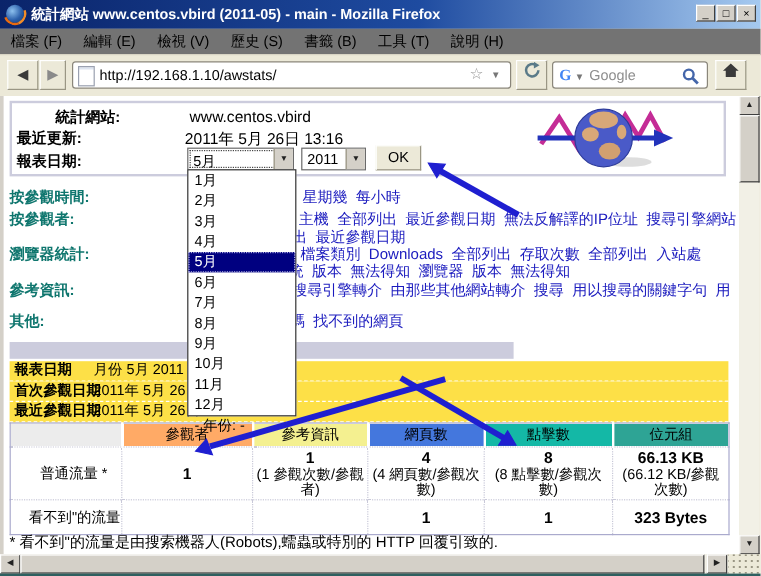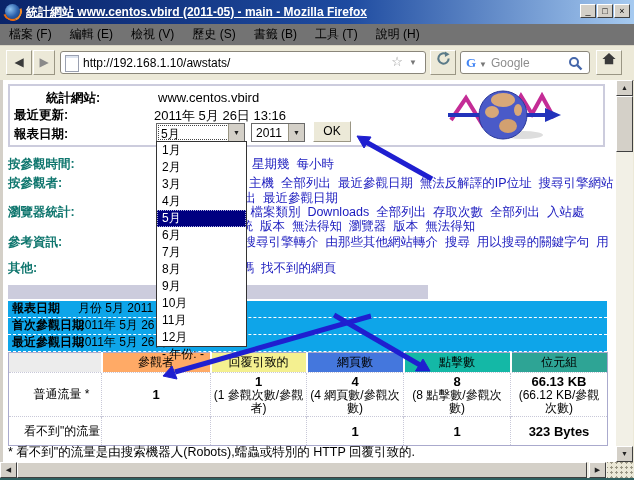--- a/index.html
+++ b/index.html
@@ -6,21 +6,21 @@
   body{font-family:"Liberation Sans","DejaVu Sans",sans-serif;}
   #app{position:relative;width:634px;height:480px;background:#ece9d8;overflow:hidden;}
 
   
   #titlebar{position:absolute;left:0;top:0;width:634px;height:24px;
     background:linear-gradient(90deg,#0a246a 0%,#1e4ba0 55%,#a6caf0 100%);}
   .ff-icon{position:absolute;left:5px;top:4px;width:15px;height:15px;border-radius:50%;
     background:radial-gradient(circle at 35% 35%,#8cc0ee 0%,#2b5faa 55%,#143a70 100%);}
   .ff-icon::after{content:"";position:absolute;inset:-2px;border-radius:50%;
     border:2px solid transparent;border-right-color:#f28c28;border-bottom-color:#e86a10;transform:rotate(25deg);}
-  #title-text{position:absolute;left:26px;top:4px;color:#fff;font-weight:bold;font-size:12px;white-space:nowrap;text-decoration:underline;}
+  #title-text{position:absolute;left:26px;top:4px;color:#fff;font-weight:bold;font-size:12px;white-space:nowrap;}
   .winbtn{position:absolute;top:4px;width:16px;height:14px;background:#d4d0c8;
     border:1px solid;border-color:#fff #404040 #404040 #fff;font-size:9px;line-height:12px;
     text-align:center;color:#000;box-sizing:border-box;}
   #btn-min{right:38px;} #btn-max{right:21px;} #btn-close{right:4px;}
 
   
   #menubar{position:absolute;left:0;top:24px;width:634px;height:21px;background:#737373;
     border-bottom:1px solid #d8d4c4;font-size:12px;display:flex;align-items:center;}
   .menu-item{padding:0 9px;color:#000;white-space:nowrap;}
 
@@ -75,21 +75,21 @@
   .dd-item{flex:1;font-size:12px;padding-left:5px;display:flex;align-items:center;color:#000;white-space:pre;}
   .dd-item.selected{background:#000080;color:#fff;outline:1px dotted #b0b0e0;outline-offset:-1px;}
 
   
   .mlabel{position:absolute;left:8px;font-size:12.5px;font-weight:bold;color:#0f766e;white-space:pre;}
   .mlinks{position:absolute;font-size:12.5px;color:#1a1abe;white-space:pre;}
 
   
   #sum-bar{position:absolute;left:8px;top:205px;width:420px;height:14px;background:#ccccdd;}
   #sum-rows{position:absolute;left:8px;top:221px;width:599px;}
-  .sum-row{position:relative;height:16px;background:#0ea5e9;border-bottom:1px dashed #fff;font-size:12px;line-height:15px;}
+  .sum-row{position:relative;height:16px;background:#fde047;border-bottom:1px dashed #fff;font-size:12px;line-height:15px;}
   .sum-label{position:absolute;left:4px;font-weight:bold;color:#000;white-space:pre;}
   .sum-value{position:absolute;left:70px;color:#000;white-space:pre;}
 
   
   #stats{position:absolute;left:8px;top:272px;width:599px;border-collapse:collapse;table-layout:fixed;
     border:1px solid #aaaacd;font-size:12px;color:#000;}
   #stats th{height:16px;font-weight:normal;text-align:center;border-left:2px solid #fff;overflow:hidden;}
   #stats th:first-child{border-left:none;background:#ececec;}
   #stats td{background:#fff;border-left:1px dotted #c8c8d8;border-top:1px dotted #c8c8d8;
     text-align:center;vertical-align:middle;padding:1px 2px;overflow:hidden;}
@@ -265,21 +265,21 @@
           <col style="width:109px">
           <col style="width:96px">
         <col style="width:97px">
           <col style="width:107px">
           <col style="width:97px">
       </colgroup>
       <tbody>
           <tr>
         <th style="background-color: rgb(236, 236, 236);"></th>
         <th style="background-color: rgb(255, 170, 102);">參觀者</th>
-        <th style="background-color: rgb(244, 240, 144);">回覆引致的</th>
+        <th style="background-color: rgb(244, 240, 144);">參考資訊</th>
         <th style="background-color: rgb(68, 119, 221);">網頁數</th>
         <th style="background-color: #14b8a6;">點擊數</th>
         <th style="background-color: rgb(46, 164, 149);">位元組</th>
       </tr>
       <tr class="r1">
         <td class="rowlabel">普通流量 *</td>
         <td>
               <div class="main">1</div>
             </td>
         <td>

